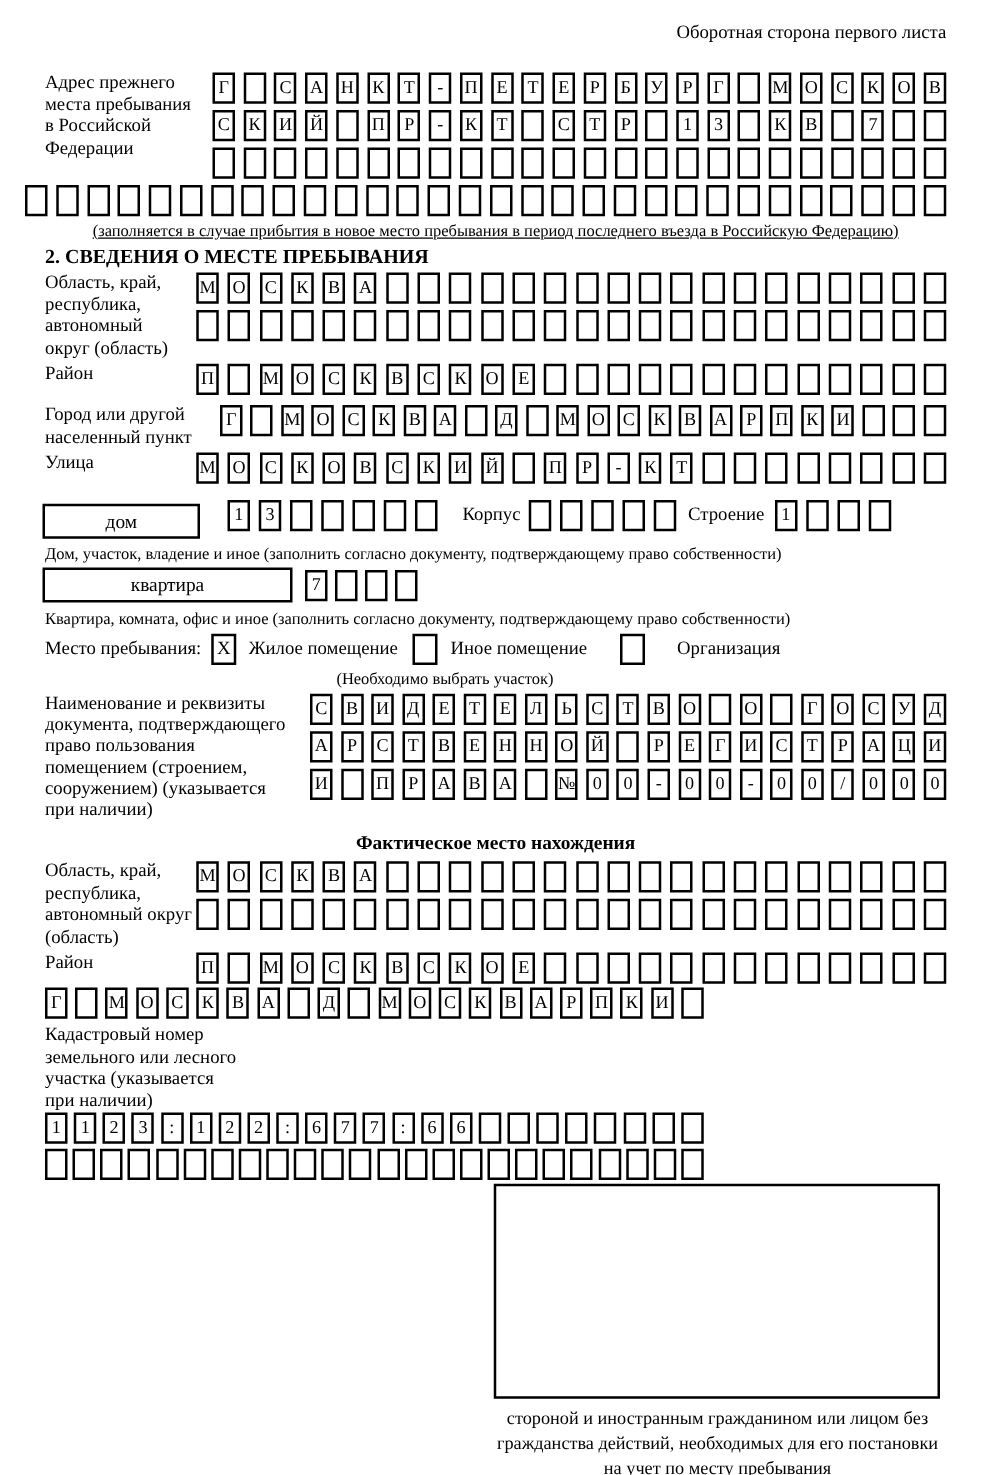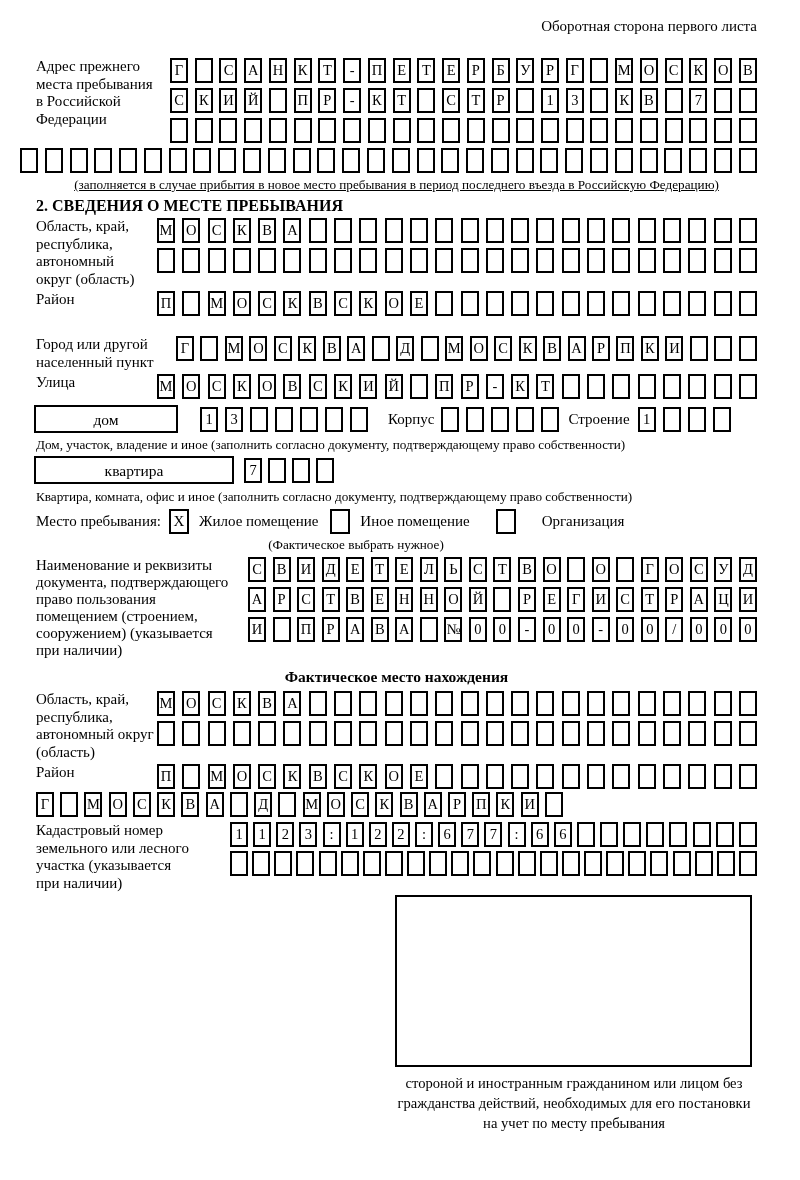--- a/index.html
+++ b/index.html
@@ -254,21 +254,21 @@
         <span class="cell"></span>
         <span class="cell"></span>
         <span class="cell"></span>
         <span class="cell"></span>
         <span class="cell"></span>
         <span class="cell"></span>
         <span class="cell"></span>
       </div>
   </div>
 
-  <div class="field" style="margin-top:20px;">
+  <div class="field" style="margin-top:8px;">
     <div class="flabel" style="width:140px;">
         <div>Город или другой</div>
         <div>населенный пункт</div>
       </div>
     <div class="cells" style="width:581px;">
         <span class="cell">Г</span>
         <span class="cell"></span>
         <span class="cell">М</span>
         <span class="cell">О</span>
         <span class="cell">С</span>
@@ -318,21 +318,21 @@
         <span class="cell"></span>
         <span class="cell"></span>
         <span class="cell"></span>
         <span class="cell"></span>
         <span class="cell"></span>
         <span class="cell"></span>
       </div>
   </div>
 
   <div class="inline-row" style="margin-top:6px;">
-    <div class="wide-label-box" style="width:144px;margin-left:-2px;">дом</div>
+    <div class="wide-label-box" style="width:126px;margin-left:-2px;margin-top:10px;">дом</div>
     <div class="cellsg" style="margin-left:22px;">
         <span class="cell">1</span>
         <span class="cell">3</span>
         <span class="cell"></span>
         <span class="cell"></span>
         <span class="cell"></span>
         <span class="cell"></span>
         <span class="cell"></span>
       </div>
     <div style="margin-left:20px;">Корпус</div>
@@ -366,21 +366,21 @@
 
   <div class="inline-row" style="margin-top:5px;">
     <div>Место пребывания:</div>
     <div class="chk" style="margin-left:8px;">X</div>
     <div style="margin-left:10px;">Жилое помещение</div>
     <div class="chk" style="margin-left:12px;"></div>
     <div style="margin-left:10px;">Иное помещение</div>
     <div class="chk" style="margin-left:26px;"></div>
     <div style="margin-left:26px;">Организация</div>
   </div>
-  <div class="caption" style="margin-top:3px;width:640px;text-align:center;">(Фактическое выбрать нужное)</div>
+  <div class="caption" style="margin-top:3px;width:640px;text-align:center;">(Необходимо выбрать участок)</div>
 
   <div class="field" style="margin-top:5px;">
     <div class="flabel" style="width:212px;line-height:17px;">
         <div>Наименование и реквизиты</div>
         <div>документа, подтверждающего</div>
         <div>право пользования</div>
         <div>помещением (строением,</div>
         <div>сооружением) (указывается</div>
         <div>при наличии)</div>
       </div>
@@ -572,21 +572,21 @@
         <span class="cell">В</span>
         <span class="cell">А</span>
         <span class="cell">Р</span>
         <span class="cell">П</span>
         <span class="cell">К</span>
         <span class="cell">И</span>
         <span class="cell"></span>
       </div>
   </div>
 
-  <div class="field" style="margin-top:5px;">
+  <div class="field" style="margin-top:5px;flex-direction:column;">
     <div class="flabel" style="width:194px;">
         <div>Кадастровый номер</div>
         <div>земельного или лесного</div>
         <div>участка (указывается</div>
         <div>при наличии)</div>
       </div>
     <div class="rows" style="width:527px;gap:4px;">
       <div class="cells">
           <span class="cell">1</span>
           <span class="cell">1</span>

